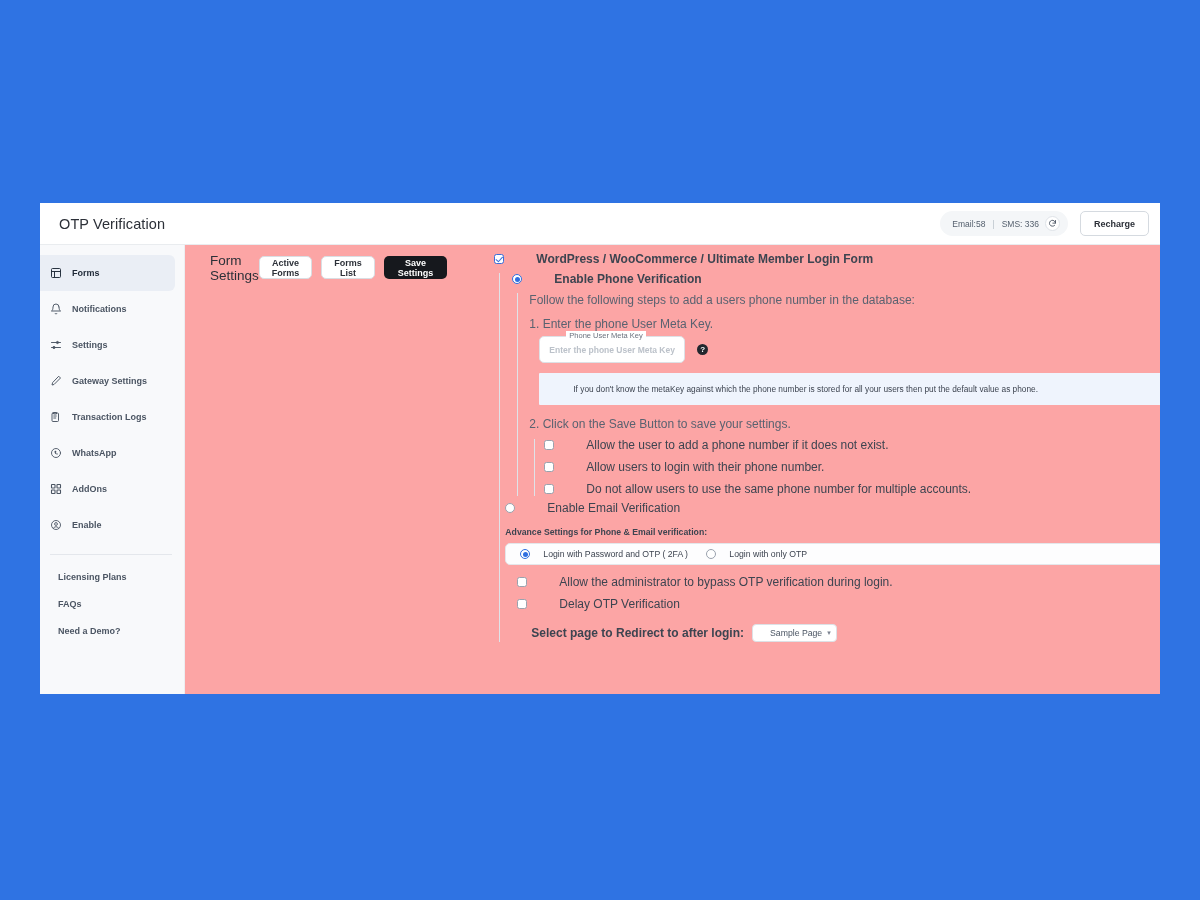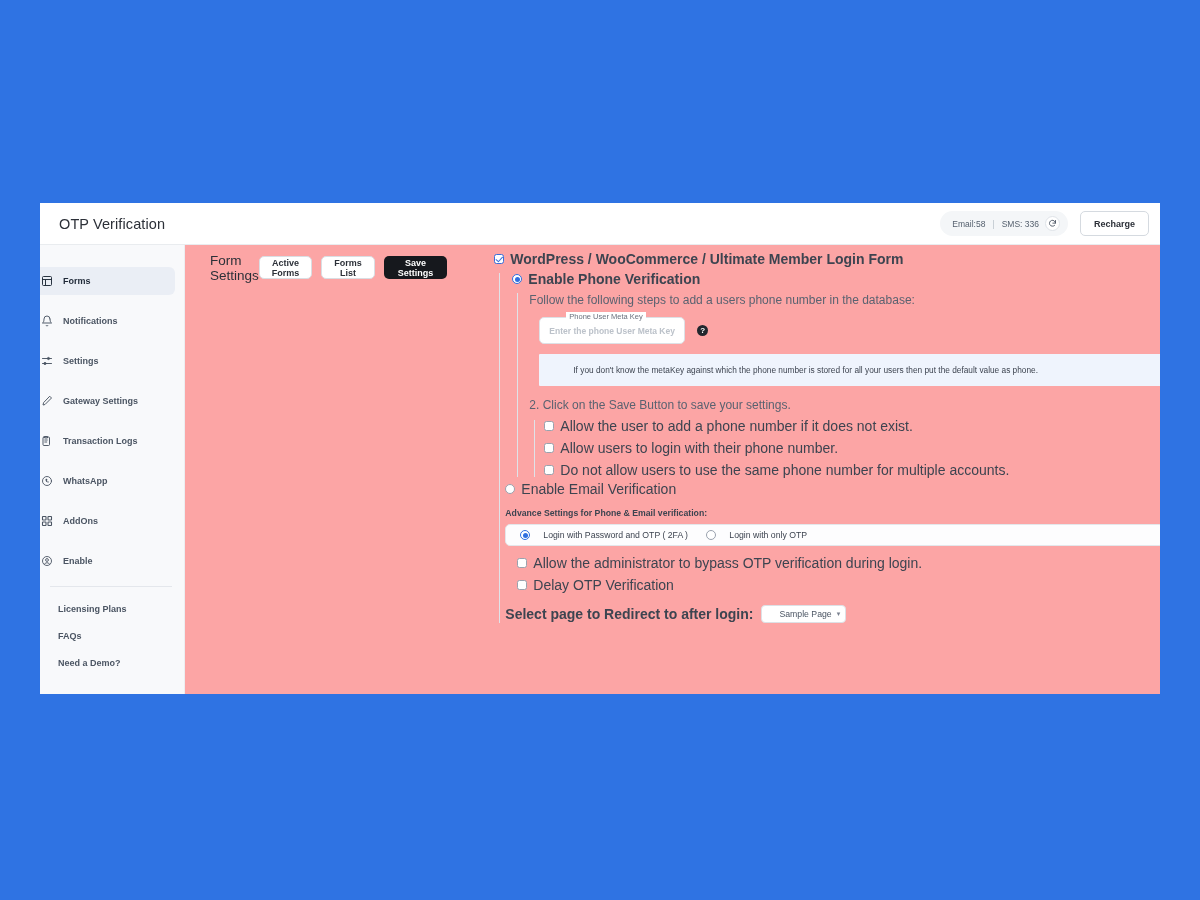--- a/index.html
+++ b/index.html
@@ -82,22 +82,23 @@
     width: 145px;
     flex: 0 0 145px;
     background: #f8f9fb;
     border-right: 1px solid #eceef1;
     padding-top: 10px;
   }
   .nav-item {
     display: flex;
     align-items: center;
     gap: 10px;
-    height: 28px;
-    margin: 12px 9px 0 0;
+    height: 36px;
+    margin: 0 9px 0 0;
+    padding-left: 9px;
     border-radius: 0 6px 6px 0;
     color: #4b5563;
     font-size: 9px;
     font-weight: bold;
     cursor: pointer;
     position: relative;
   }
   .nav-item .ic { width: 13px; height: 13px; display:flex; align-items:center; justify-content:center; flex:0 0 13px;}
   .nav-item.active {
     background: #eaeef5;
@@ -188,21 +189,21 @@
     gap: 7px;
     margin-bottom: 34px;
     font-size: 9px;
     color: #3a4250;
     font-weight: bold;
     cursor: pointer;
   }
 
   
   .chk-row { display: flex; align-items: flex-start; gap: 6px; }
-  .lbl { font-size: 14px; color: #3d4450; line-height: 13px; }
+  .lbl { font-size: 12px; color: #3d4450; line-height: 13px; margin-left: 26px; }
   .lbl-b { font-weight: bold; }
 
   .cb {
     width: 10px; height: 10px; flex: 0 0 10px;
     border: 1px solid #9aa2ae;
     border-radius: 2.5px;
     background: #fff;
     display: inline-flex; align-items: center; justify-content: center;
     cursor: pointer;
     margin-top: 1px;
@@ -462,20 +463,21 @@
 
             <div class="chk-row" style="margin-bottom:7px;">
               <span class="rd on"></span>
               <span class="lbl lbl-b">Enable Phone Verification</span>
             </div>
 
             <div class="branch2">
 
               <div class="step-txt" style="margin-bottom:10px;">Follow the following steps to add a users phone number in the database:</div>
 
+              <div class="step-txt">1. Enter the phone User Meta Key.</div>
 
               <div class="field-wrap">
                 <div class="float-field">
                   <span class="flabel">Phone User Meta Key</span>
                   <input type="text" placeholder="Enter the phone User Meta Key" style="">
                 </div>
                 <span class="help-dot">?</span>
               </div>
 
               <div class="info-box">If you don't know the metaKey against which the phone number is stored for all your users then put the default value as phone.</div>

